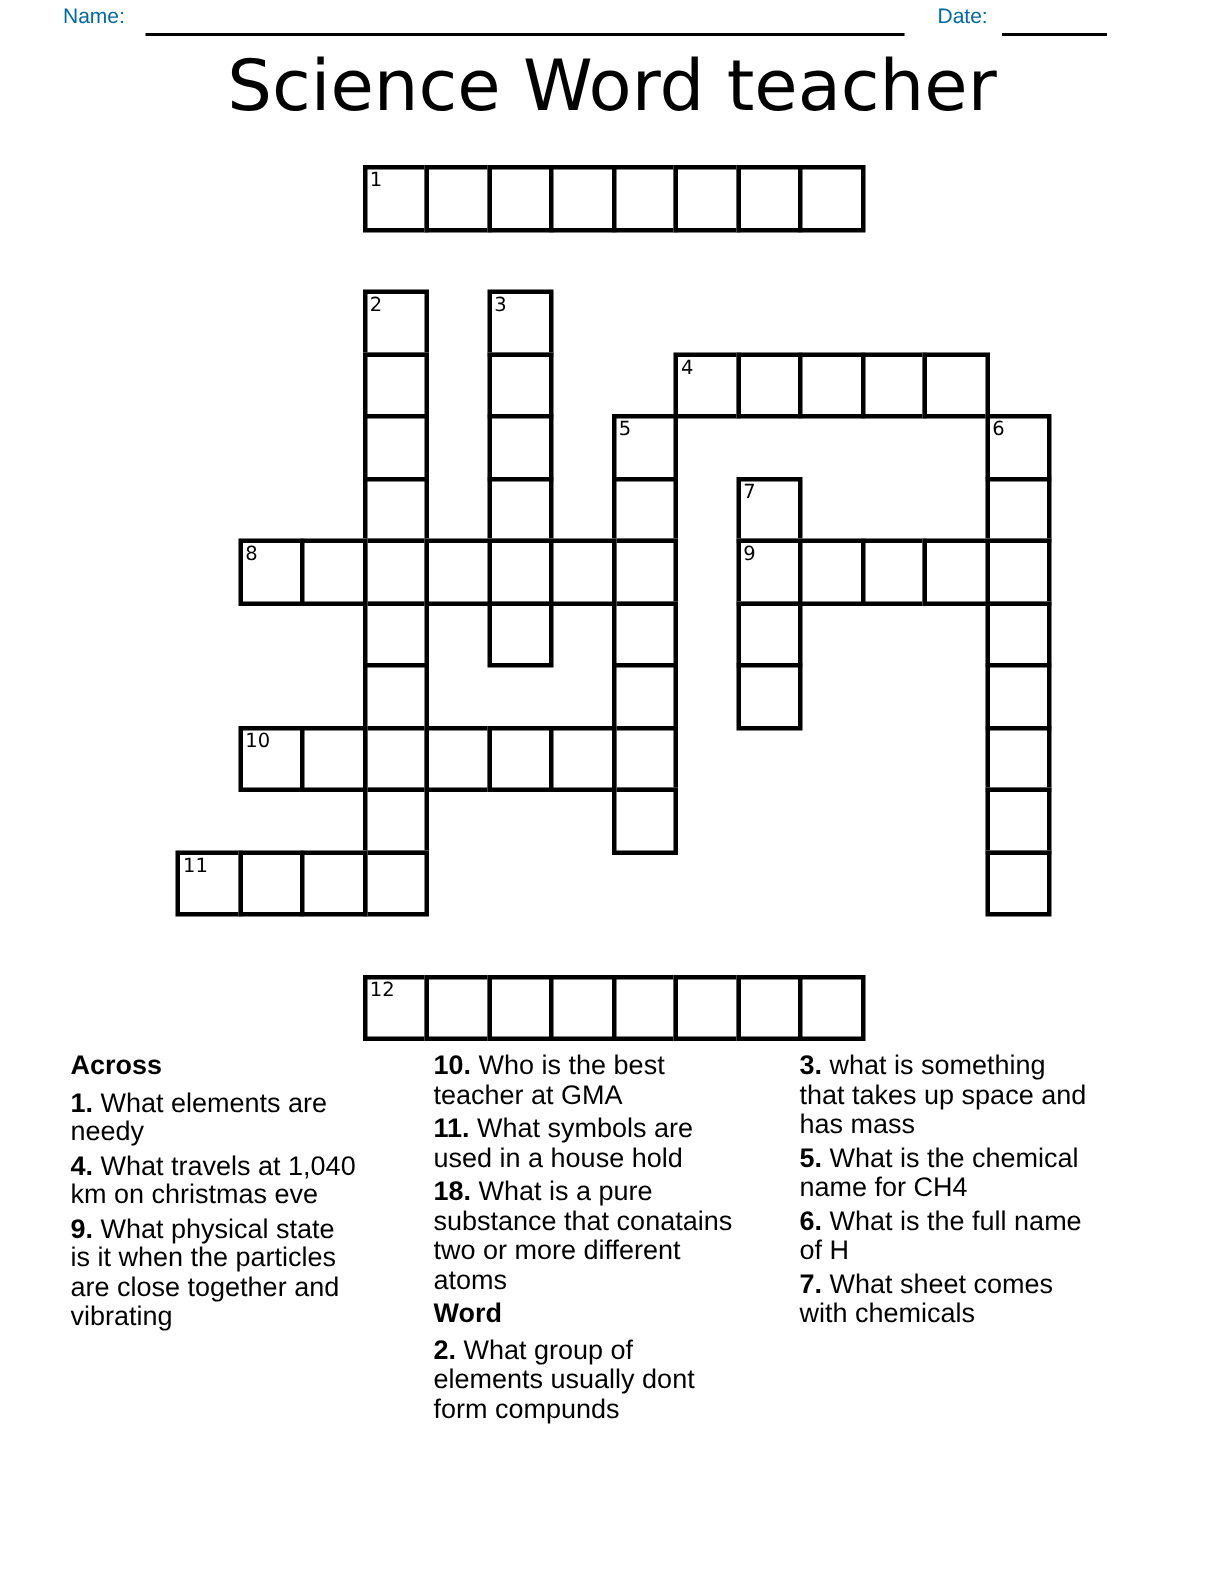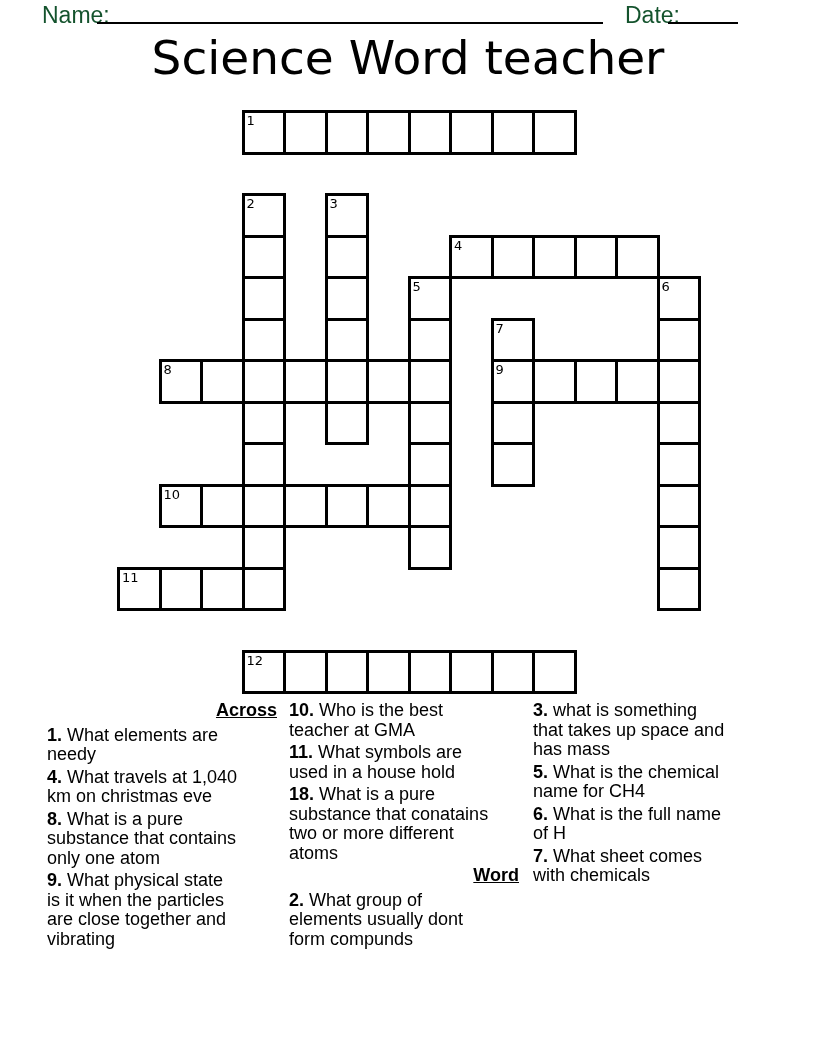--- a/index.html
+++ b/index.html
@@ -9,22 +9,22 @@
     height: 1056px;
     background: #ffffff;
     overflow: hidden;
     font-family: "Liberation Sans", sans-serif;
     color: #000;
   }
   
   .lbl {
     position: absolute;
     top: 2px;
-    font-size: 23px;
-    color: #14532d;
+    font-size: 14px;
+    color: #0369a1;
   }
   .name-lbl { left: 42px; }
   .date-lbl { left: 625px; }
   .fill-line {
     position: absolute;
     top: 0;
     height: 22px;
     border-bottom: 2px solid #000;
   }
   .name-line { left: 97px;  width: 506px; }
@@ -69,23 +69,21 @@
     width: 230px;
     font-size: 18px;
     line-height: 19.5px;
     white-space: nowrap;
   }
   .col-1 { left: 47px; }
   .col-2 { left: 289px; }
   .col-3 { left: 533px; }
   .clue-header {
     font-weight: bold;
-    text-decoration: underline;
     margin: 0 0 5px 0;
-    text-align: right;
   }
   .clue { margin: 0 0 3px 0; }
   .clue-num { font-weight: bold; text-align: center; }
 </style>
 </head>
 <body>
 
 <div class="page">
 
   <span class="lbl name-lbl">Name:</span>
@@ -190,21 +188,20 @@
       <div class="cell" style="left: 407.5px; top: 649.5px;"></div>
       <div class="cell" style="left: 449px; top: 649.5px;"></div>
       <div class="cell" style="left: 490.5px; top: 649.5px;"></div>
       <div class="cell" style="left: 532px; top: 649.5px;"></div>
     </div>
 
   <div class="clue-col col-1">
       <div class="clue-header">Across</div>
       <p class="clue"><b class="clue-num">1.</b> What elements are<br>needy</p>
       <p class="clue"><b class="clue-num">4.</b> What travels at 1,040<br>km on christmas eve</p>
-      <p class="clue"><b class="clue-num">8.</b> What is a pure<br>substance that contains<br>only one atom</p>
       <p class="clue"><b class="clue-num">9.</b> What physical state<br>is it when the particles<br>are close together and<br>vibrating</p>
     </div>
   <div class="clue-col col-2">
       <p class="clue"><b class="clue-num">10.</b> Who is the best<br>teacher at GMA</p>
       <p class="clue"><b class="clue-num">11.</b> What symbols are<br>used in a house hold</p>
       <p class="clue"><b class="clue-num">18.</b> What is a pure<br>substance that conatains<br>two or more different<br>atoms</p>
       <div class="clue-header">Word</div>
       <p class="clue"><b class="clue-num">2.</b> What group of<br>elements usually dont<br>form compunds</p>
     </div>
   <div class="clue-col col-3">

